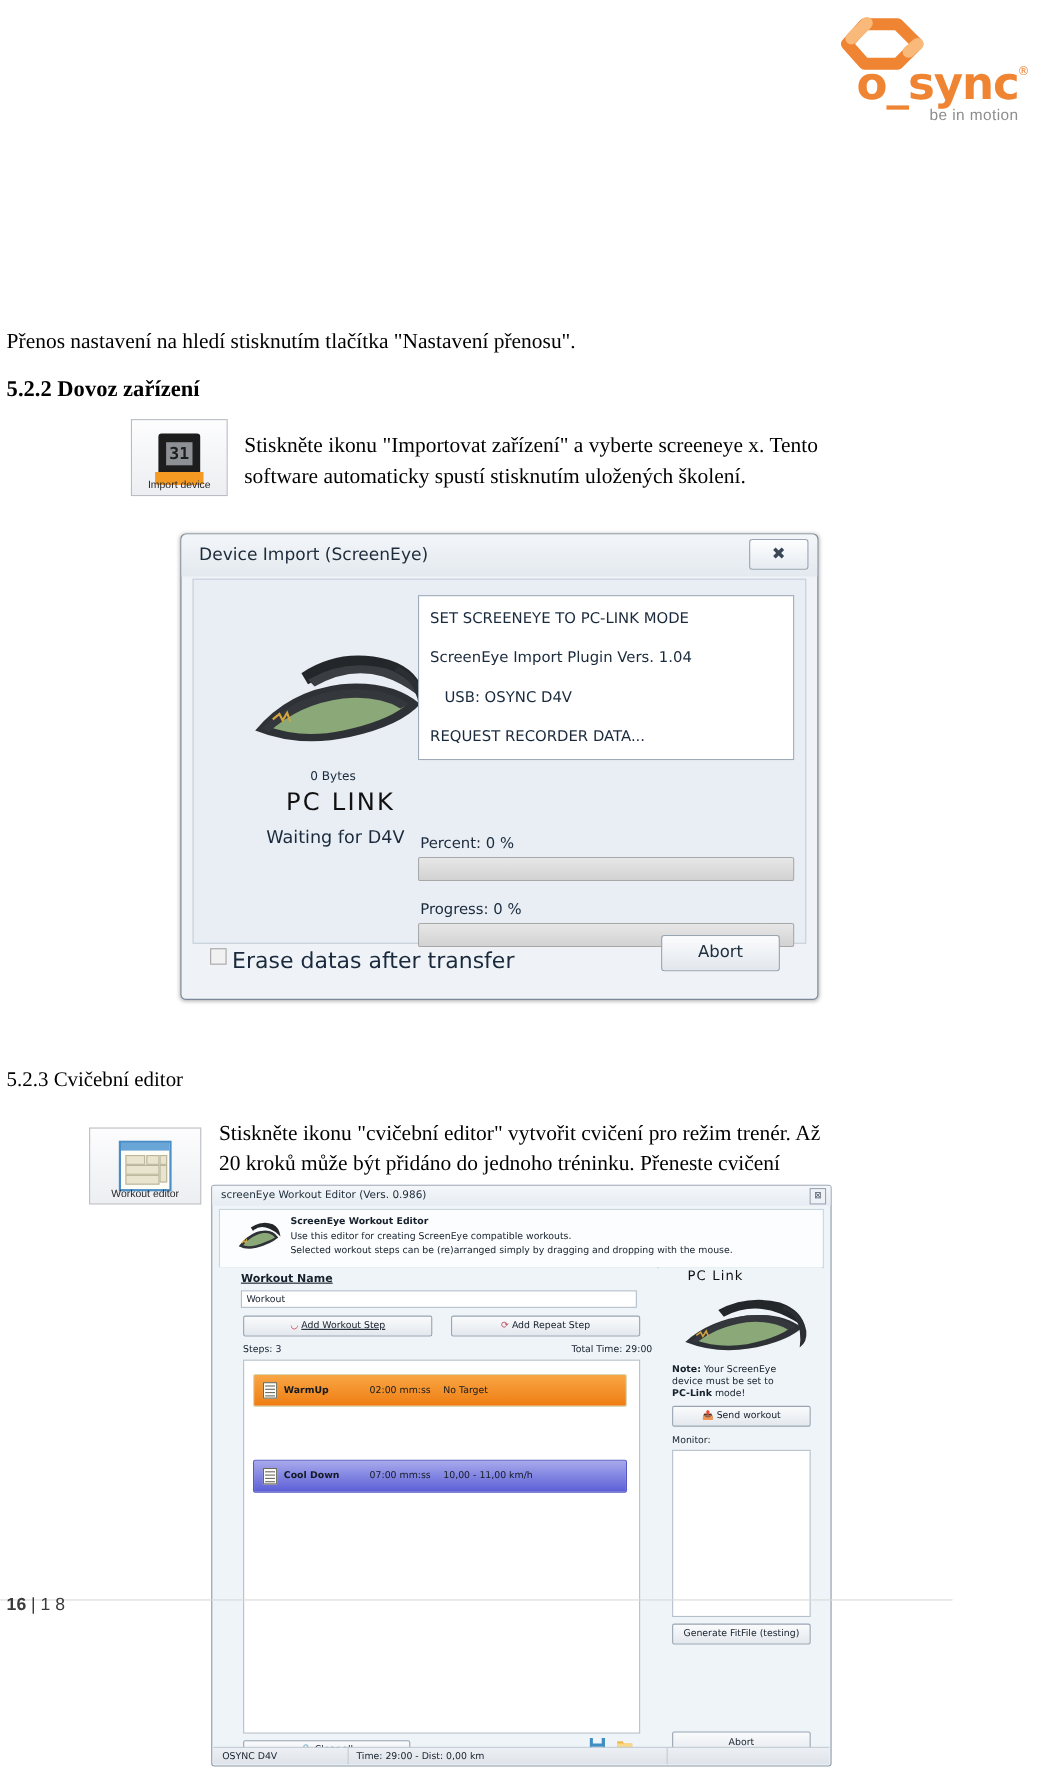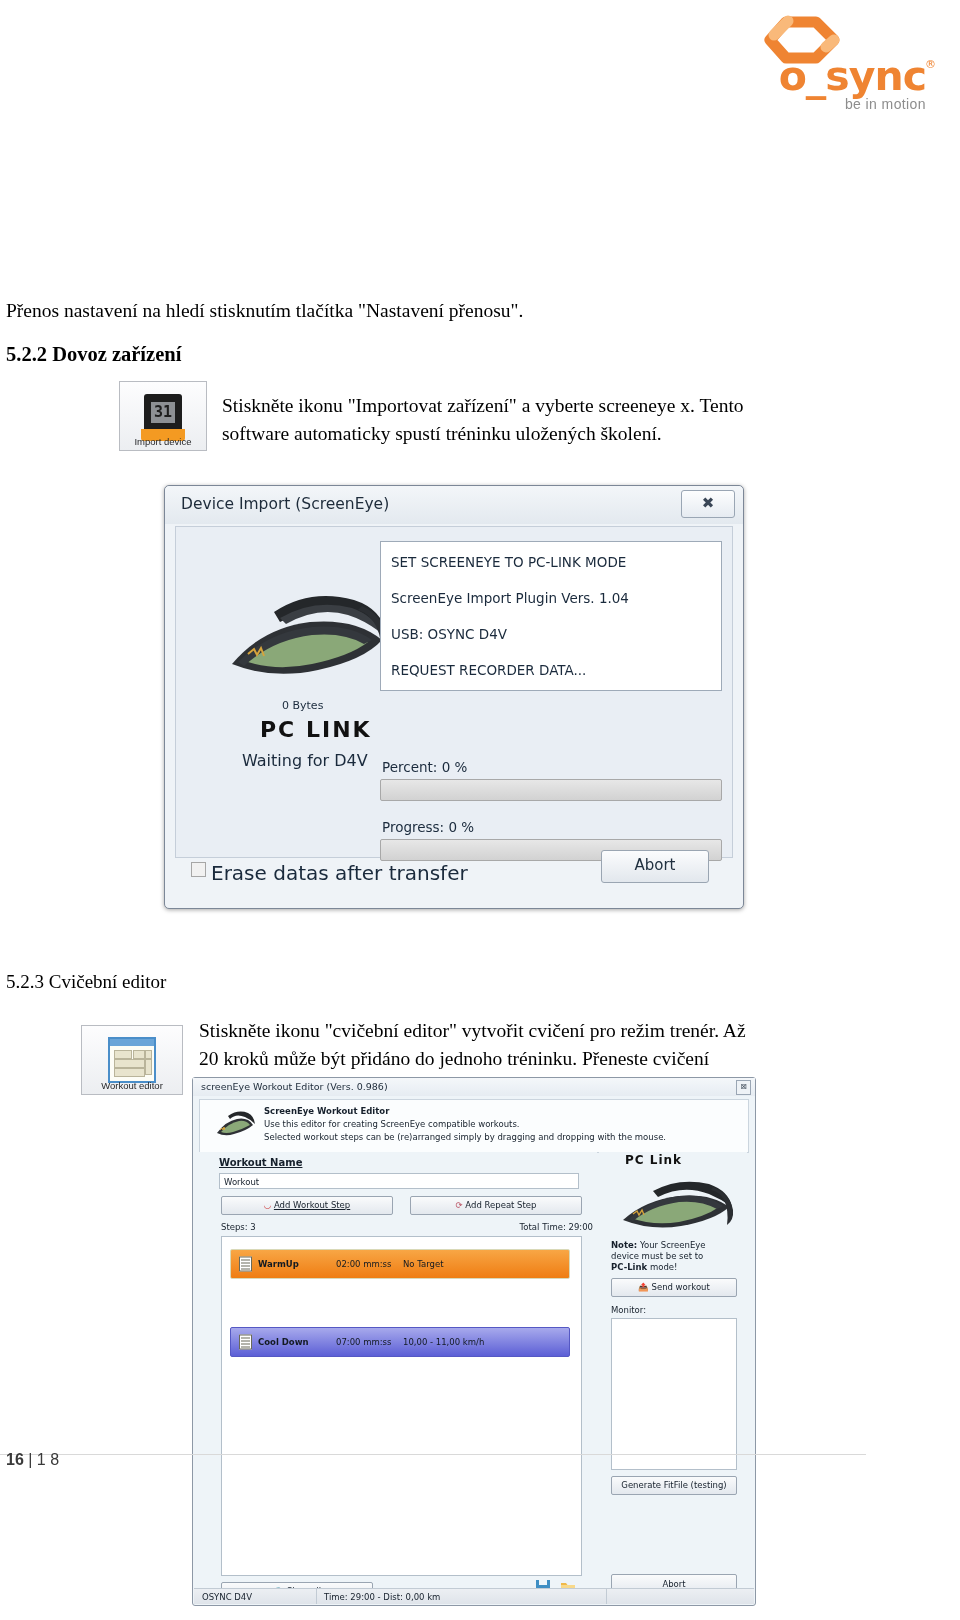--- a/index.html
+++ b/index.html
@@ -62,21 +62,21 @@
   .logline{position:absolute;left:10px;font-size:13.5px;color:#1a2a3c;white-space:nowrap;text-align:right;}
   .lbl{position:absolute;font-size:13.5px;color:#1a2a3c;white-space:nowrap;}
   .bar{position:absolute;background:linear-gradient(#e7e7e7,#d2d2d2);
      border:1px solid #a8a8a8;border-radius:2px;}
   .btn{position:absolute;background:linear-gradient(#fbfcfd,#e2e7ed);
      border:1px solid #9aa5b2;border-radius:3px;color:#20303f;
      font-family:"DejaVu Sans",sans-serif;text-align:center;}
   .cb{position:absolute;width:13px;height:13px;background:#f1f1f1;border:1px solid #a6a6a6;}
 
   .visor{position:absolute;}
-  .pclink{position:absolute;font-family:"DejaVu Sans",sans-serif;font-weight:700;
+  .pclink{position:absolute;font-family:"DejaVu Sans",sans-serif;font-weight:400;
      letter-spacing:2px;color:#111;}
 
   
   .we{position:absolute;background:#eef4f8;border:1px solid #8d98a6;
      border-radius:3px;font-family:"DejaVu Sans",sans-serif;}
   .we-bar{position:absolute;left:0;right:0;top:0;height:18px;
      background:linear-gradient(#f4f7fa,#e6ecf2);}
   .we-bar-t{position:absolute;left:8px;top:3px;font-size:9.5px;color:#1c2a38;}
   .we-bar-x{position:absolute;right:4px;top:2px;width:13px;height:13px;
      border:1px solid #9aa6b4;background:#eef2f6;font-size:8px;text-align:center;
@@ -127,21 +127,21 @@
 
 <div class="tile" style="left:119px;top:381px;width:86px;height:68px;">
   <div class="dev-body"></div>
   <div class="dev-screen"></div>
   <div class="dev-digits">31</div>
   <div class="dev-base"></div>
   <div class="tile-cap">Import device</div>
 </div>
 
 <div class="para" style="left:222px;top:392px;width:650px;">Stiskněte ikonu "Importovat zařízení" a vyberte screeneye x. Tento</div>
-<div class="para" style="left:222px;top:420px;width:650px;">software automaticky spustí tréninku uložených školení.</div>
+<div class="para" style="left:222px;top:420px;width:650px;">software automaticky spustí stisknutím uložených školení.</div>
 
 <div class="dlg" style="left:164px;top:485px;width:578px;height:422px;">
 
   <div class="dlg-bar"></div>
   <div class="dlg-title">Device Import (ScreenEye)</div>
   <div class="dlg-x">✖</div>
 
   <div class="group" style="left:10px;top:40px;right:10px;height:330px;">
 
     <svg class="visor" style="left:38px;top:55px;width:180px;height:110px;" viewBox="0 0 180 110">
@@ -154,21 +154,21 @@
       <path d="M34 72 l6 -5 3 6 4 -7 3 8" stroke="#d6a43c" stroke-width="2" fill="none"></path>
     </svg>
 
     <div class="lbl" style="left:106px;top:172px;font-size:11px;">0 Bytes</div>
     <div class="pclink" style="left:84px;top:190px;font-size:22px;">PC  LINK</div>
     <div class="lbl" style="left:66px;top:224px;font-size:16px;">Waiting for D4V</div>
 
     <div class="logbox" style="left:204px;top:14px;width:340px;height:148px;">
       <div class="logline" style="top:12px;">SET SCREENEYE TO PC-LINK MODE</div>
       <div class="logline" style="top:48px;">ScreenEye Import Plugin Vers. 1.04</div>
-      <div class="logline" style="top:84px;">USB: OSYNC D4V</div>
+      <div class="logline" style="top:84px;margin-left:13px;">USB: OSYNC D4V</div>
       <div class="logline" style="top:120px;">REQUEST RECORDER DATA...</div>
     </div>
 
     <div class="lbl" style="left:206px;top:232px;">Percent: 0 %</div>
     <div class="bar" style="left:204px;top:252px;width:340px;height:20px;"></div>
 
     <div class="lbl" style="left:206px;top:292px;">Progress: 0 %</div>
     <div class="bar" style="left:204px;top:312px;width:340px;height:20px;"></div>
   </div>
 

